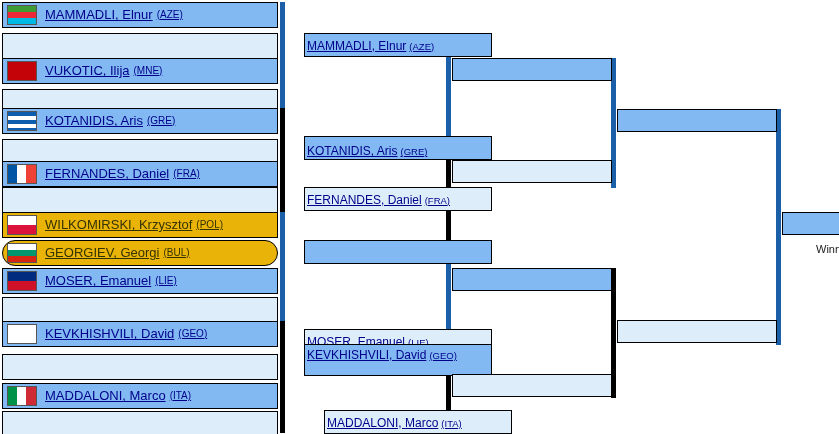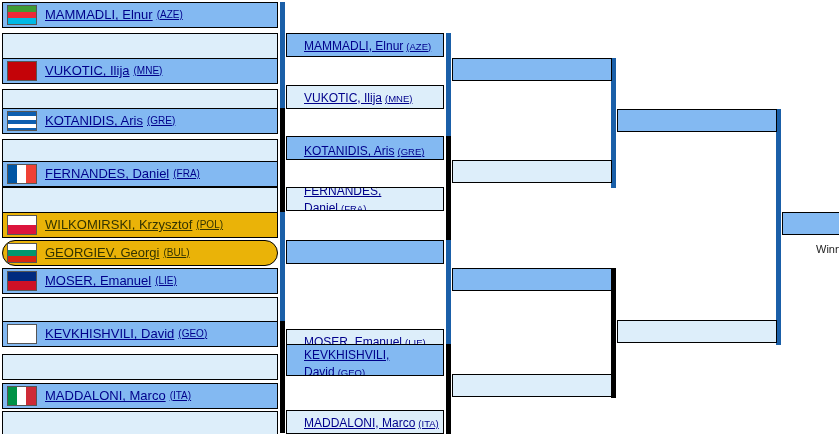--- a/index.html
+++ b/index.html
@@ -51,22 +51,22 @@
     font-size: 10px;
     color: #00008b;
     text-decoration: underline;
     margin-left: 4px;
     white-space: nowrap;
   }
   .r1.bye .cc { color: #333300; }
 
   
   .r2 {
-    left: 286px; width: 158px; height: 24px;
-    padding-left: 17px;
+    left: 304px; width: 188px; height: 24px;
+    padding-left: 2px;
   }
   .r2.tall { height: 32px; align-items: flex-start; padding-top: 1px; }
   .r2 .nm2 {
     font-size: 12px;
     color: #00008b;
     text-decoration: underline;
     line-height: 1.15;
   }
   .r2 .cc2 {
     font-size: 9.5px;
@@ -164,37 +164,34 @@
     <div class="slot r1 lose" style="top: 354px;"></div>
     <div class="slot r1 win" style="top: 383px;">
       <span class="flag" style="background: linear-gradient(to right, rgb(0, 146, 70) 0px, rgb(0, 146, 70) 33%, rgb(255, 255, 255) 33%, rgb(255, 255, 255) 66%, rgb(206, 43, 55) 66%, rgb(206, 43, 55) 100%);"></span>
       <span class="nm">MADDALONI, Marco</span>
       <span class="cc">(ITA)</span>
     </div>
     <div class="slot r1 lose" style="top: 411px;"></div>
     <div class="slot r2 win" style="top: 33px;">
       <span><span class="nm2">MAMMADLI, Elnur</span><span class="cc2">(AZE)</span></span>
     </div>
-    <div class="slot r2 lose" style="top: 85px;">
-      <span><span class="nm2">VUKOTIC, Ilija</span><span class="cc2">(MNE)</span></span>
-    </div>
     <div class="slot r2 win" style="top: 136px; align-items: flex-end;">
       <span><span class="nm2">KOTANIDIS, Aris</span><span class="cc2">(GRE)</span></span>
     </div>
     <div class="slot r2 lose" style="top: 187px;">
       <span><span class="nm2">FERNANDES, Daniel</span><span class="cc2">(FRA)</span></span>
     </div>
     <div class="slot r2 win" style="top: 240px;"></div>
     <div class="slot r2 lose" style="top: 297px; margin-top: 32px;">
       <span><span class="nm2">MOSER, Emanuel</span><span class="cc2">(LIE)</span></span>
     </div>
     <div class="slot r2 win tall" style="top: 344px;">
       <span><span class="nm2">KEVKHISHVILI, David</span><span class="cc2">(GEO)</span></span>
     </div>
-    <div class="slot r2 lose" style="top: 410px;">
+    <div class="slot r2 lose" style="top: 410px; margin-left: 20px;">
       <span><span class="nm2">MADDALONI, Marco</span><span class="cc2">(ITA)</span></span>
     </div>
     <div class="slot r3 win" style="top: 58px;"></div>
     <div class="slot r3 lose" style="top: 160px;"></div>
     <div class="slot r3 win" style="top: 268px;"></div>
     <div class="slot r3 lose" style="top: 374px;"></div>
     <div class="slot r4 win" style="top: 109px;"></div>
     <div class="slot r4 lose" style="top: 320px;"></div>
     <div class="slot r5 win" style="top: 212px;"></div>
     <div class="wincap" style="left: 816px; top: 243px;">Winner</div>

